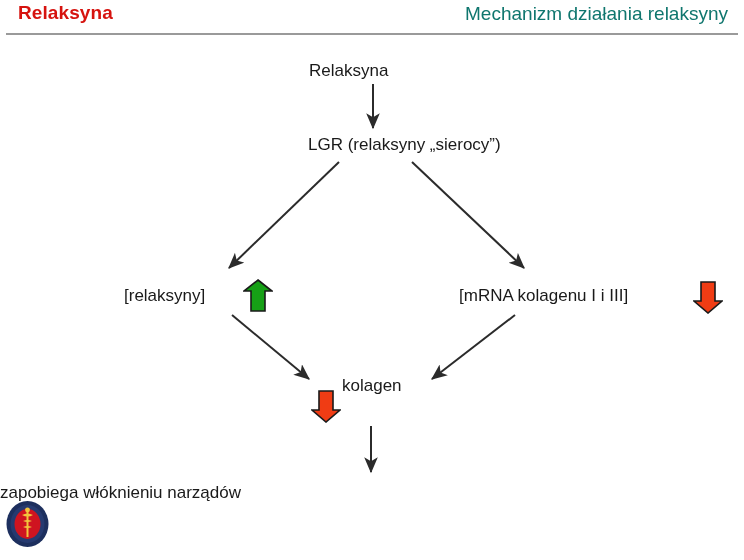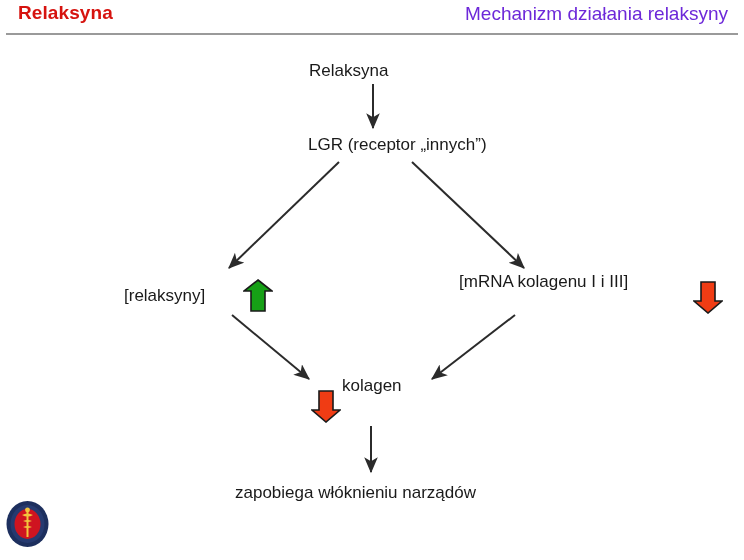--- a/index.html
+++ b/index.html
@@ -32,21 +32,21 @@
     color: #d6130f;
     letter-spacing: 0.1px;
     white-space: nowrap;
   }
   #header-subtitle {
     position: absolute;
     right: 16px;
     top: 3px;
     font-size: 19px;
     font-weight: normal;
-    color: #6d28d9;
+    color: #0f766e;
     white-space: nowrap;
   }
   #header-rule {
     position: absolute;
     left: 6px;
     top: 33px;
     width: 732px;
     height: 2px;
     background: #9a9a9a;
   }
@@ -80,31 +80,30 @@
   .node-lgr {
     left: 308px;
     top: 100px;
   }
   .node-proteinazy {
     left: 124px;
     top: 251px;
   }
   .node-mrna {
     left: 459px;
-    top: 237px;
+    top: 251px;
   }
   .node-kolagen {
     left: 342px;
     top: 341px;
   }
   .node-outcome {
     left: 0;
     top: 448px;
     width: 711px;
-    text-align: center;
     white-space: normal;
   }
   .node-outcome .line {
     display: block;
   }
 
   
   .block-arrow {
     position: absolute;
   }
@@ -156,21 +155,21 @@
 
     <line x1="232" y1="281" x2="309" y2="345" stroke="#2b2b2b" stroke-width="2" marker-end="url(#ah)"></line>
 
     <line x1="515" y1="281" x2="432" y2="345" stroke="#2b2b2b" stroke-width="2" marker-end="url(#ah)"></line>
 
     <line x1="371" y1="392" x2="371" y2="438" stroke="#2b2b2b" stroke-width="2" marker-end="url(#ah)"></line>
   </svg>
 
   <div class="node-label node-relaksyna">Relaksyna</div>
 
-  <div class="node-label node-lgr">LGR (receptor „innych”)</div>
+  <div class="node-label node-lgr">LGR (relaksyny „sierocy”)</div>
 
   <div class="node-label node-proteinazy">[relaksyny]</div>
 
   <div class="node-label node-mrna">[mRNA kolagenu I i III]</div>
 
   <div class="node-label node-kolagen">kolagen</div>
 
   <div class="node-label node-outcome">
     <span class="line">zapobiega włóknieniu narządów</span>
   </div>

